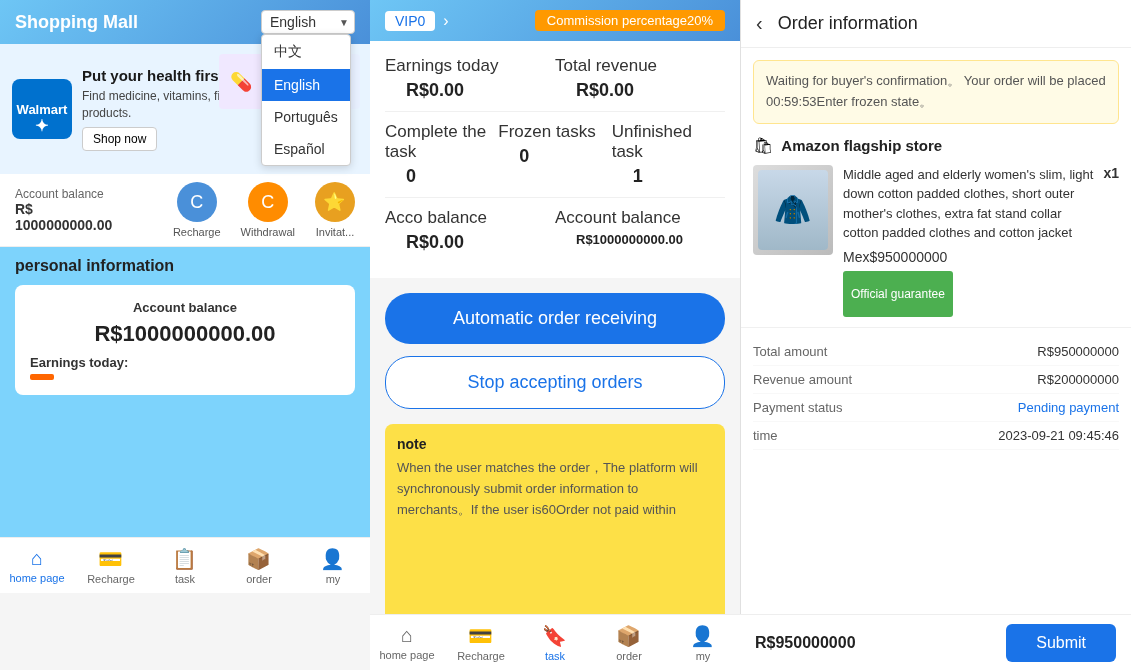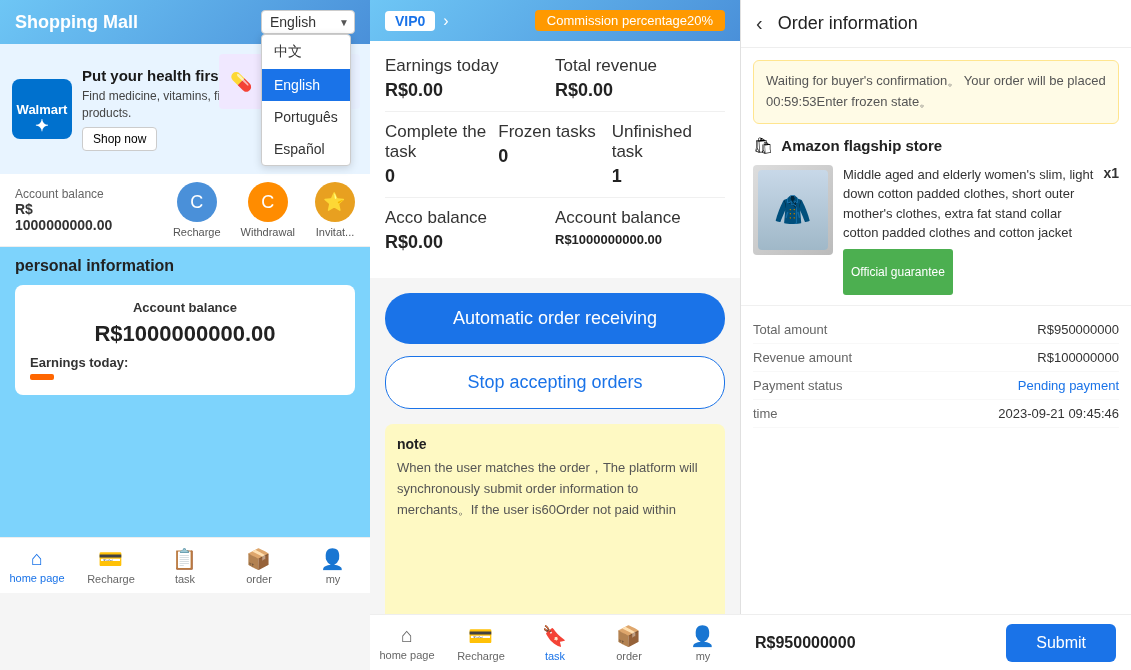--- a/index.html
+++ b/index.html
@@ -289,21 +289,21 @@
 
     .vip-badge {
       display: flex;
       align-items: center;
       gap: 8px;
     }
 
     .vip-label {
       background: #fff;
       color: #1a73e8;
-      font-weight: bold;
+      font-weight: normal;
       font-size: 14px;
       padding: 2px 10px;
       border-radius: 4px;
     }
 
     .chevron-right { color: white; font-size: 16px; }
 
     .commission-badge {
       background: #ff9900;
       color: white;
@@ -322,21 +322,21 @@
       display: flex;
       gap: 0;
       margin-bottom: 10px;
     }
 
     .stat-item {
       flex: 1;
     }
 
     .stat-label { font-size: 17px; color: #333; margin-bottom: 4px; }
-    .stat-value { font-size: 18px; font-weight: bold; color: #222; }
+    .stat-value { font-size: 18px; font-weight: bold; color: #222; margin-left: 21px; }
 
     .stats-row-3 {
       display: flex;
       gap: 0;
       border-top: 1px solid #f0f0f0;
       padding-top: 10px;
     }
 
     .action-buttons {
       padding: 15px;
@@ -363,21 +363,21 @@
       border: 1.5px solid #1a73e8;
       border-radius: 25px;
       padding: 15px;
       font-size: 18px;
       font-weight: 500;
       cursor: pointer;
       text-align: center;
     }
 
     .note-section {
-      background: #fef9c3;
+      background: #fde047;
       margin: 0 15px;
       border-radius: 8px;
       padding: 12px;
       flex: 1;
     }
 
     .note-title {
       font-size: 14px;
       font-weight: bold;
       color: #222;
@@ -785,34 +785,35 @@
       <span class="store-icon">🛍</span>
       <span class="store-name">Amazon flagship store</span>
     </div>
 
     <div class="product-row">
       <div class="product-img-placeholder">
         <div class="person-img">🧥</div>
       </div>
       <div class="product-details">
         <div class="product-name">Middle aged and elderly women's slim, light down cotton padded clothes, short outer mother's clothes, extra fat stand collar cotton padded clothes and cotton jacket</div>
+        <div class="product-price">Mex$950000000</div>
         <span class="guarantee-badge">Official guarantee</span>
       </div>
       <div class="quantity-badge">x1</div>
     </div>
   </div>
 
   <div class="order-details-table">
     <div class="order-detail-row">
       <span class="detail-label">Total amount</span>
       <span class="detail-value">R$950000000</span>
     </div>
     <div class="order-detail-row">
       <span class="detail-label">Revenue amount</span>
-      <span class="detail-value">R$100000000</span>
+      <span class="detail-value">R$200000000</span>
     </div>
     <div class="order-detail-row">
       <span class="detail-label">Payment status</span>
       <span class="detail-value pending">Pending payment</span>
     </div>
     <div class="order-detail-row">
       <span class="detail-label">time</span>
       <span class="detail-value">2023-09-21 09:45:46</span>
     </div>
   </div>

